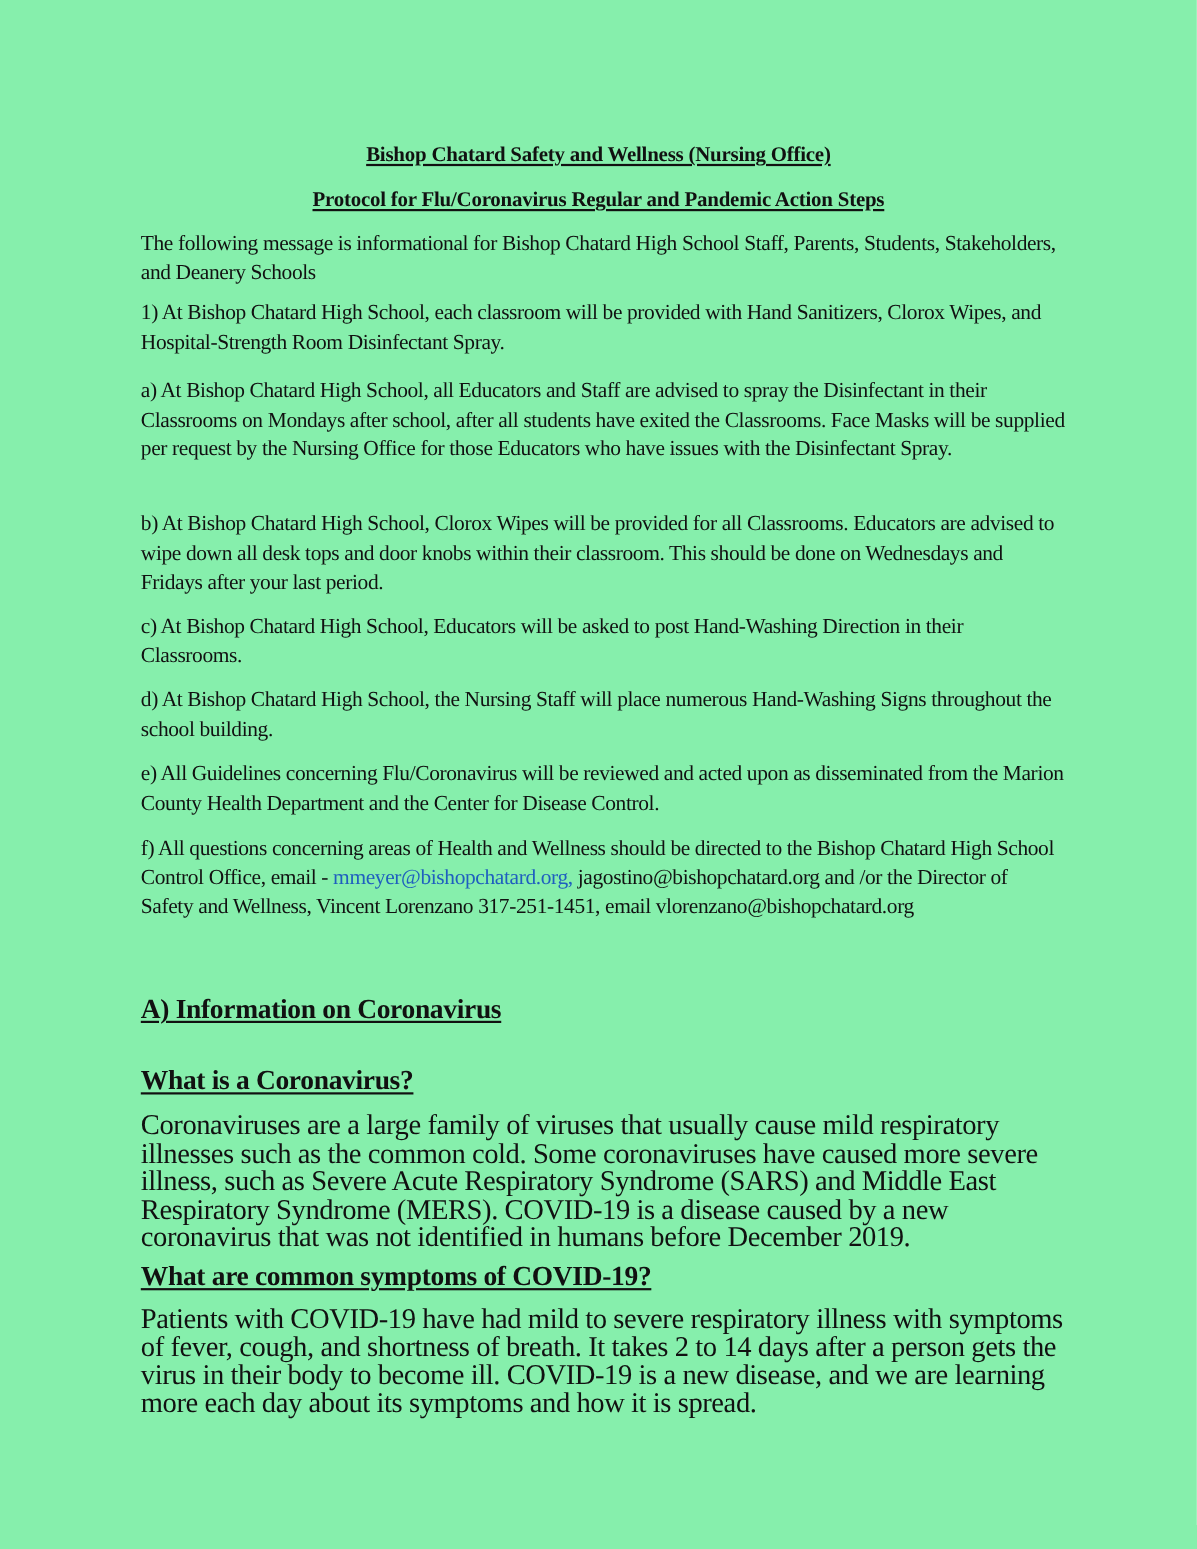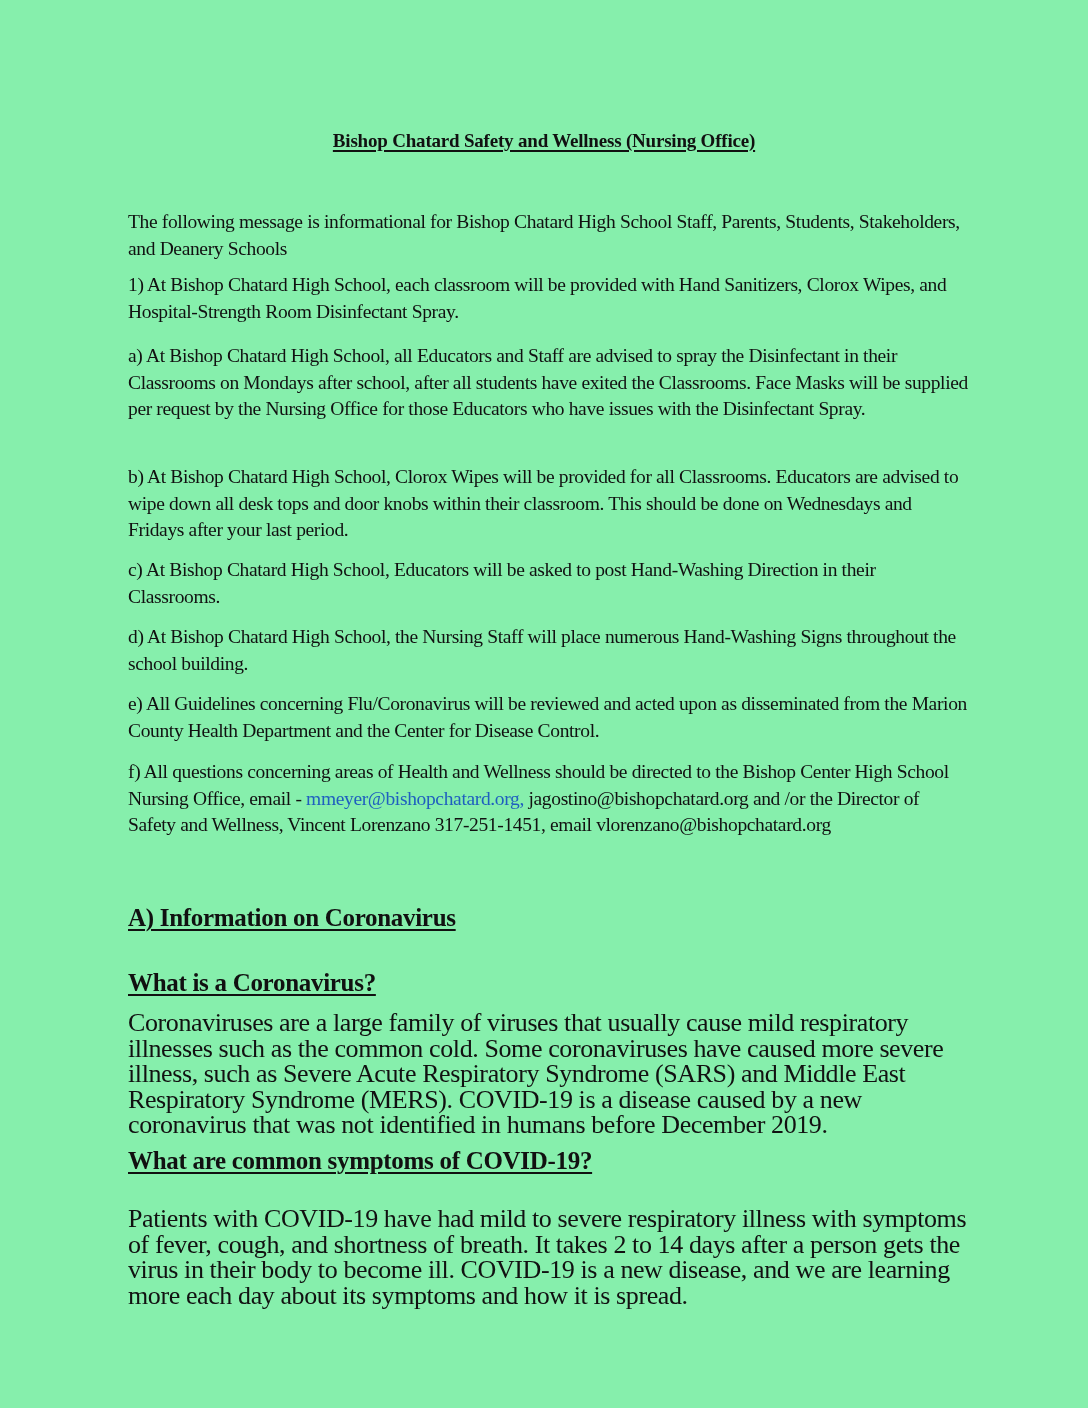--- a/index.html
+++ b/index.html
@@ -30,42 +30,43 @@
       font-size: 26px; line-height: 25.5px; letter-spacing: -0.4px;
     }
     .link { color: #1f5fbf; text-underline-offset: 2px; }
   </style>
 </head>
 <body>
 
 <div class="page">
 
   <div class="title" style="top:130px;">Bishop Chatard Safety and Wellness (Nursing Office)</div>
+  <div class="title" style="top:171px;">Protocol for Flu/Coronavirus Regular and Pandemic Action Steps</div>
 
   <div class="para" style="top:209px;">The following message is informational for Bishop Chatard High School Staff, Parents, Students, Stakeholders, and Deanery Schools</div>
 
   <div class="para" style="top:272px;">1) At Bishop Chatard High School, each classroom will be provided with Hand Sanitizers, Clorox Wipes, and Hospital-Strength Room Disinfectant Spray.</div>
 
   <div class="para" style="top:343px;">a) At Bishop Chatard High School, all Educators and Staff are advised to spray the Disinfectant in their Classrooms on Mondays after school, after all students have exited the Classrooms. Face Masks will be supplied per request by the Nursing Office for those Educators who have issues with the Disinfectant Spray.</div>
 
   <div class="para" style="top:464px;">b) At Bishop Chatard High School, Clorox Wipes will be provided for all Classrooms. Educators are advised to wipe down all desk tops and door knobs within their classroom. This should be done on Wednesdays and Fridays after your last period.</div>
 
   <div class="para" style="top:624px;">d) At Bishop Chatard High School, the Nursing Staff will place numerous Hand-Washing Signs throughout the school building.</div>
 
   <div class="para" style="top:557px;">c) At Bishop Chatard High School, Educators will be asked to post Hand-Washing Direction in their Classrooms.</div>
 
   <div class="para" style="top:691px;">e) All Guidelines concerning Flu/Coronavirus will be reviewed and acted upon as disseminated from the Marion County Health Department and the Center for Disease Control.</div>
 
   <div class="para" style="top:759px;">
-    <span>f) All questions concerning areas of Health and Wellness should be directed to the Bishop Center High School Nursing Office,  email - </span><a class="link">mmeyer@bishopchatard.org,</a><span> jagostino@bishopchatard.org and /or the Director of Safety and Wellness, Vincent Lorenzano 317-251-1451, email vlorenzano@bishopchatard.org</span>
+    <span>f) All questions concerning areas of Health and Wellness should be directed to the Bishop Chatard High School Control Office,  email - </span><a class="link">mmeyer@bishopchatard.org,</a><span> jagostino@bishopchatard.org and /or the Director of Safety and Wellness, Vincent Lorenzano 317-251-1451, email vlorenzano@bishopchatard.org</span>
   </div>
 
   <div class="heading" style="top:904px;">A) Information on Coronavirus</div>
 
   <div class="heading" style="top:969px;">What is a Coronavirus?</div>
 
   <div class="body-text" style="top:1010px;">Coronaviruses are a large family of viruses that usually cause mild respiratory illnesses such as the common cold. Some coronaviruses have caused more severe illness, such as Severe Acute Respiratory Syndrome (SARS) and Middle East Respiratory Syndrome (MERS). COVID-19 is a disease caused by a new coronavirus that was not identified in humans before December 2019.</div>
 
   <div class="heading" style="top:1147px;">What are common symptoms of COVID-19?</div>
 
-  <div class="body-text" style="top:1186px;margin-top:20px;">Patients with COVID-19 have had mild to severe respiratory illness with symptoms of fever, cough, and shortness of breath. It takes 2 to 14 days after a person gets the virus in their body to become ill. COVID-19 is a new disease, and we are learning more each day about its symptoms and how it is spread.</div>
+  <div class="body-text" style="top:1186px;">Patients with COVID-19 have had mild to severe respiratory illness with symptoms of fever, cough, and shortness of breath. It takes 2 to 14 days after a person gets the virus in their body to become ill. COVID-19 is a new disease, and we are learning more each day about its symptoms and how it is spread.</div>
 
 </div>
 
 </body></html>

